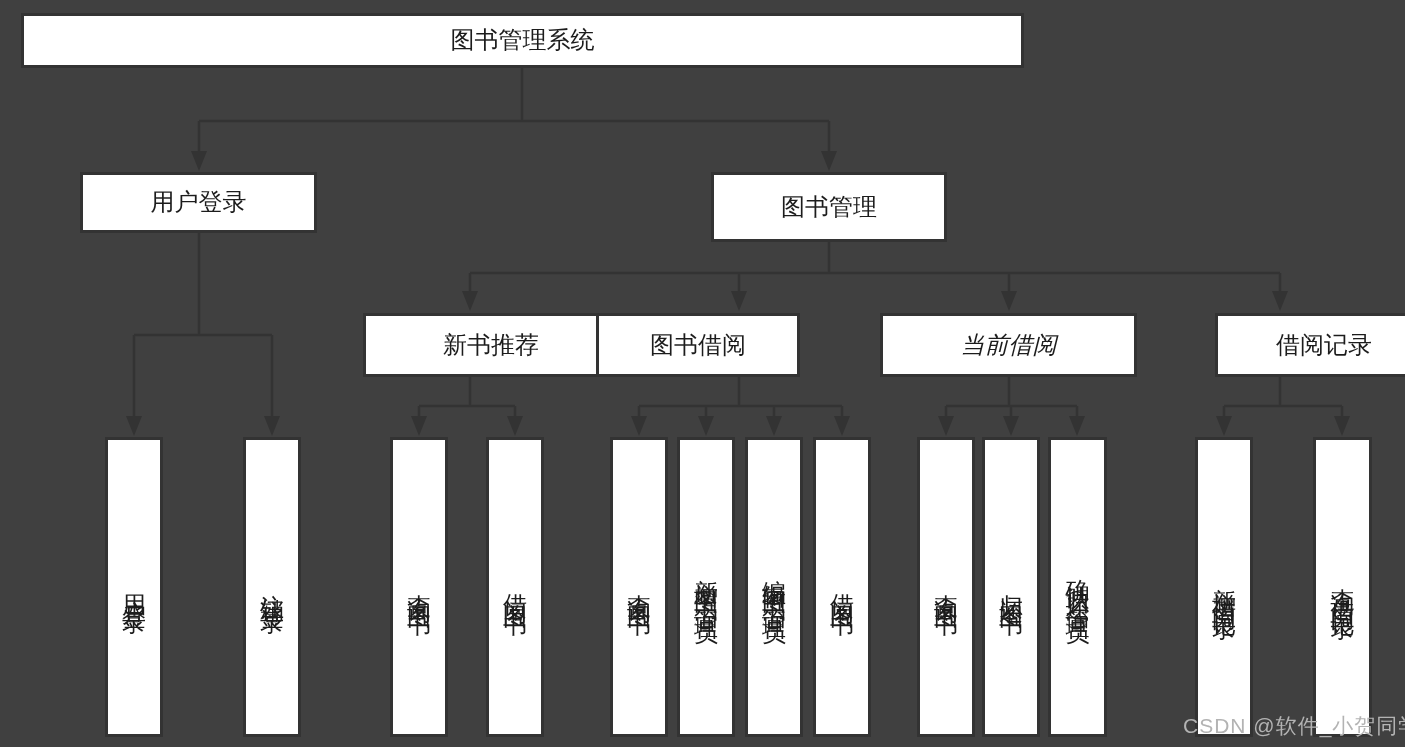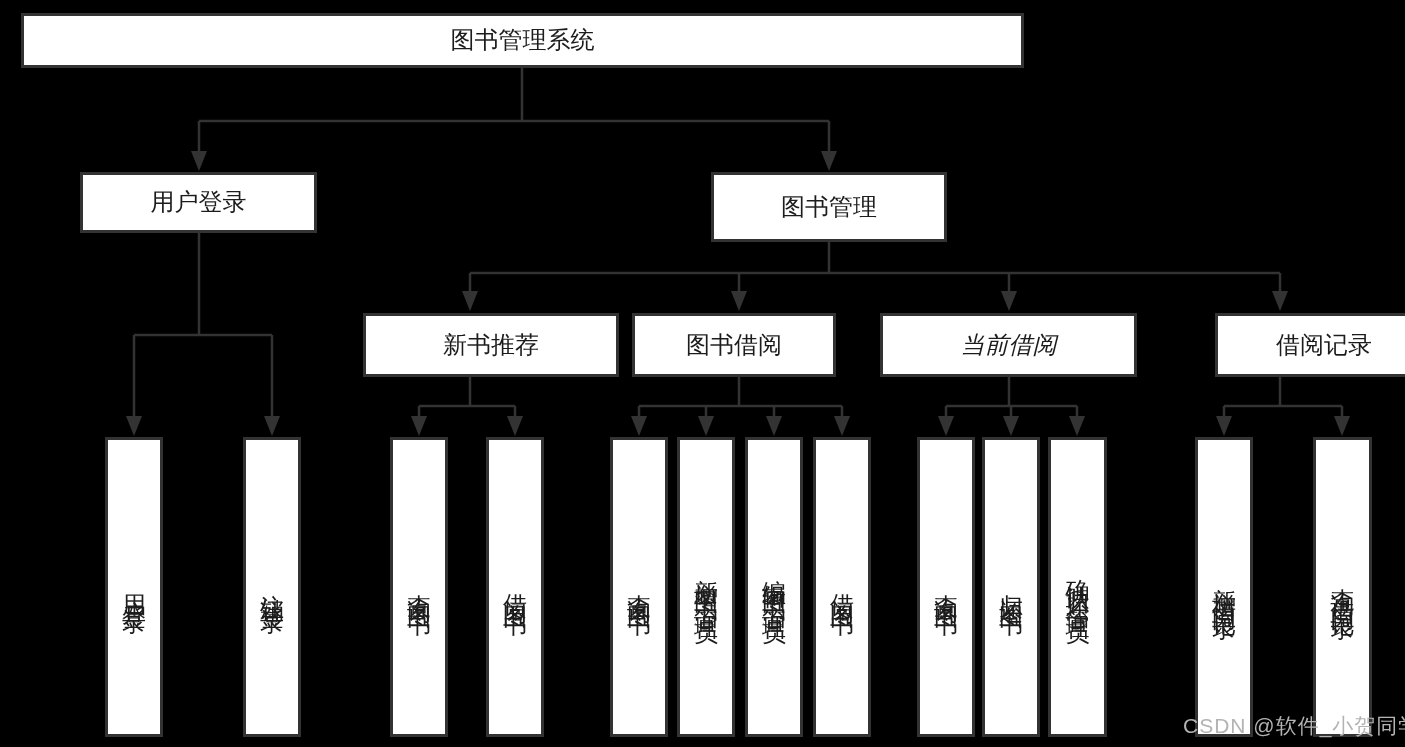--- a/index.html
+++ b/index.html
@@ -1,17 +1,17 @@
 <!DOCTYPE html>
 <html><head>
 <meta charset="utf-8">
 <style>
   html,body { margin:0; padding:0; background:#ffffff; }
   .canvas {
-    position:relative; width:1405px; height:747px; background:#000000;
+    position:relative; width:1405px; height:747px; background:#404040;
     font-family:"Liberation Sans","DejaVu Sans",sans-serif; overflow:hidden;
   }
   .wires { position:absolute; left:0; top:0; z-index:0; }
   .node, .vnode {
     position:absolute; box-sizing:border-box; background:#ffffff;
     border:3px solid #333333; color:#1c1c1c; z-index:1;
     display:flex; align-items:center; justify-content:center;
     font-size:24px; line-height:1.2; white-space:nowrap;
   }
   .vnode > span {
@@ -78,21 +78,21 @@
   <div class="node" style="left:80px; top:172px; width:237px; height:61px;">
     <span>用户登录</span>
   </div>
   <div class="node" style="left:711px; top:172px; width:236px; height:70px;align-items:center;">
     <span>图书管理</span>
   </div>
 
   <div class="node" style="left:363px; top:313px; width:256px; height:64px;">
     <span>新书推荐</span>
   </div>
-  <div class="node" style="left:632px; top:313px; width:204px; height:64px;text-align:center;">
+  <div class="node" style="left:596px; top:313px; width:204px; height:64px;text-align:center;">
     <span>图书借阅</span>
   </div>
   <div class="node" style="left:880px; top:313px; width:257px; height:64px;font-style:italic;">
     <span>当前借阅</span>
   </div>
   <div class="node" style="left:1215px; top:313px; width:218px; height:64px;">
     <span>借阅记录</span>
   </div>
 
   <div class="vnode" style="left:105px; top:437px; width:58px; height:300px;">

